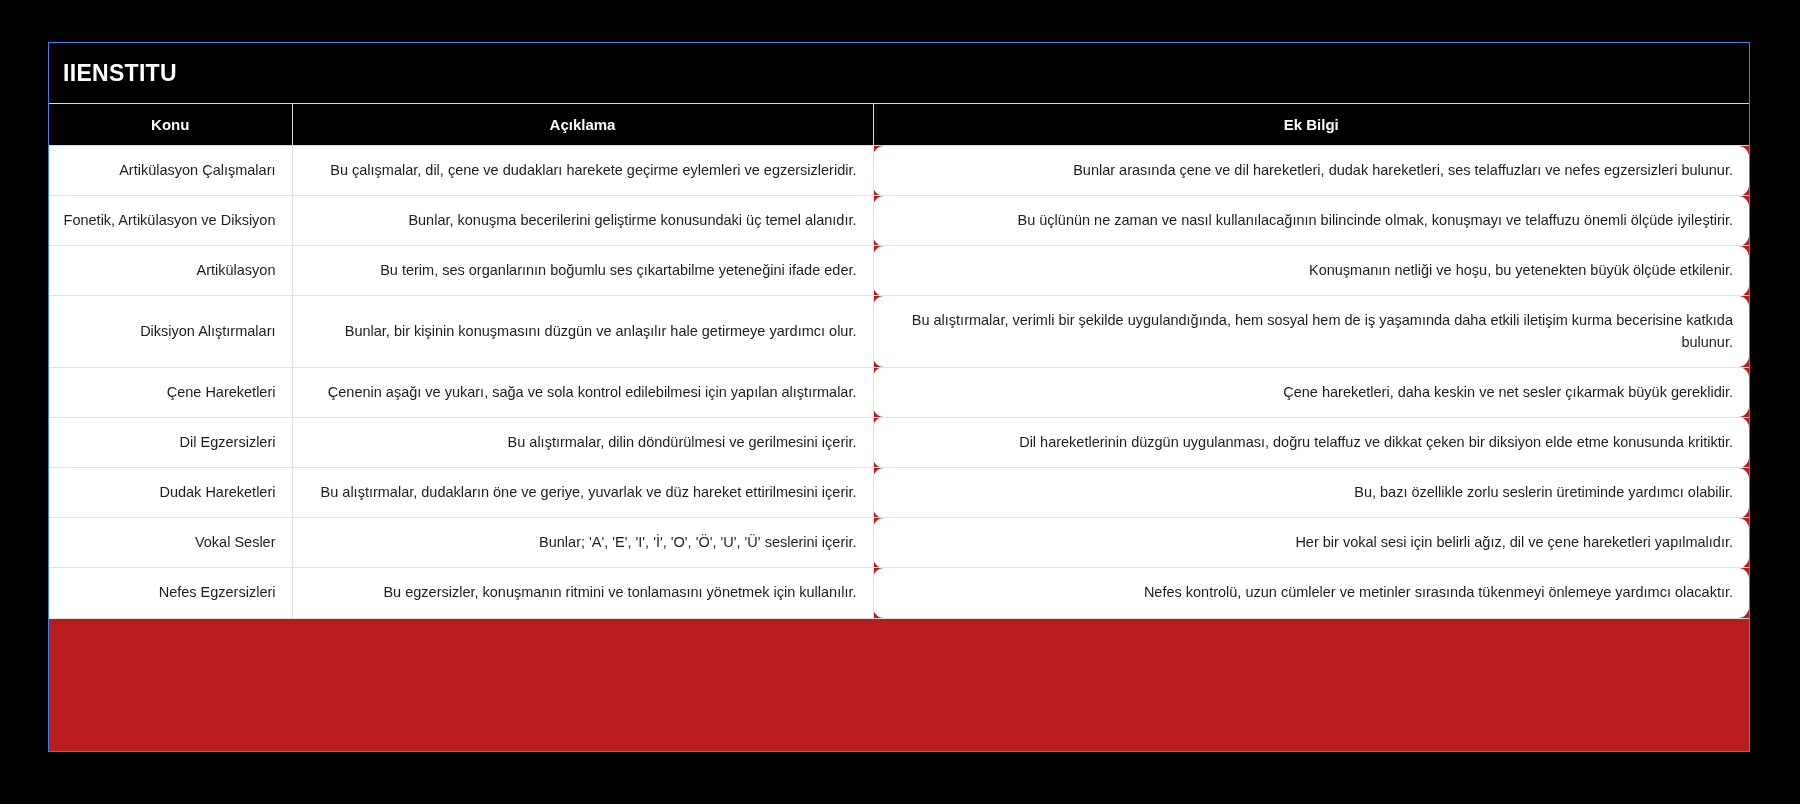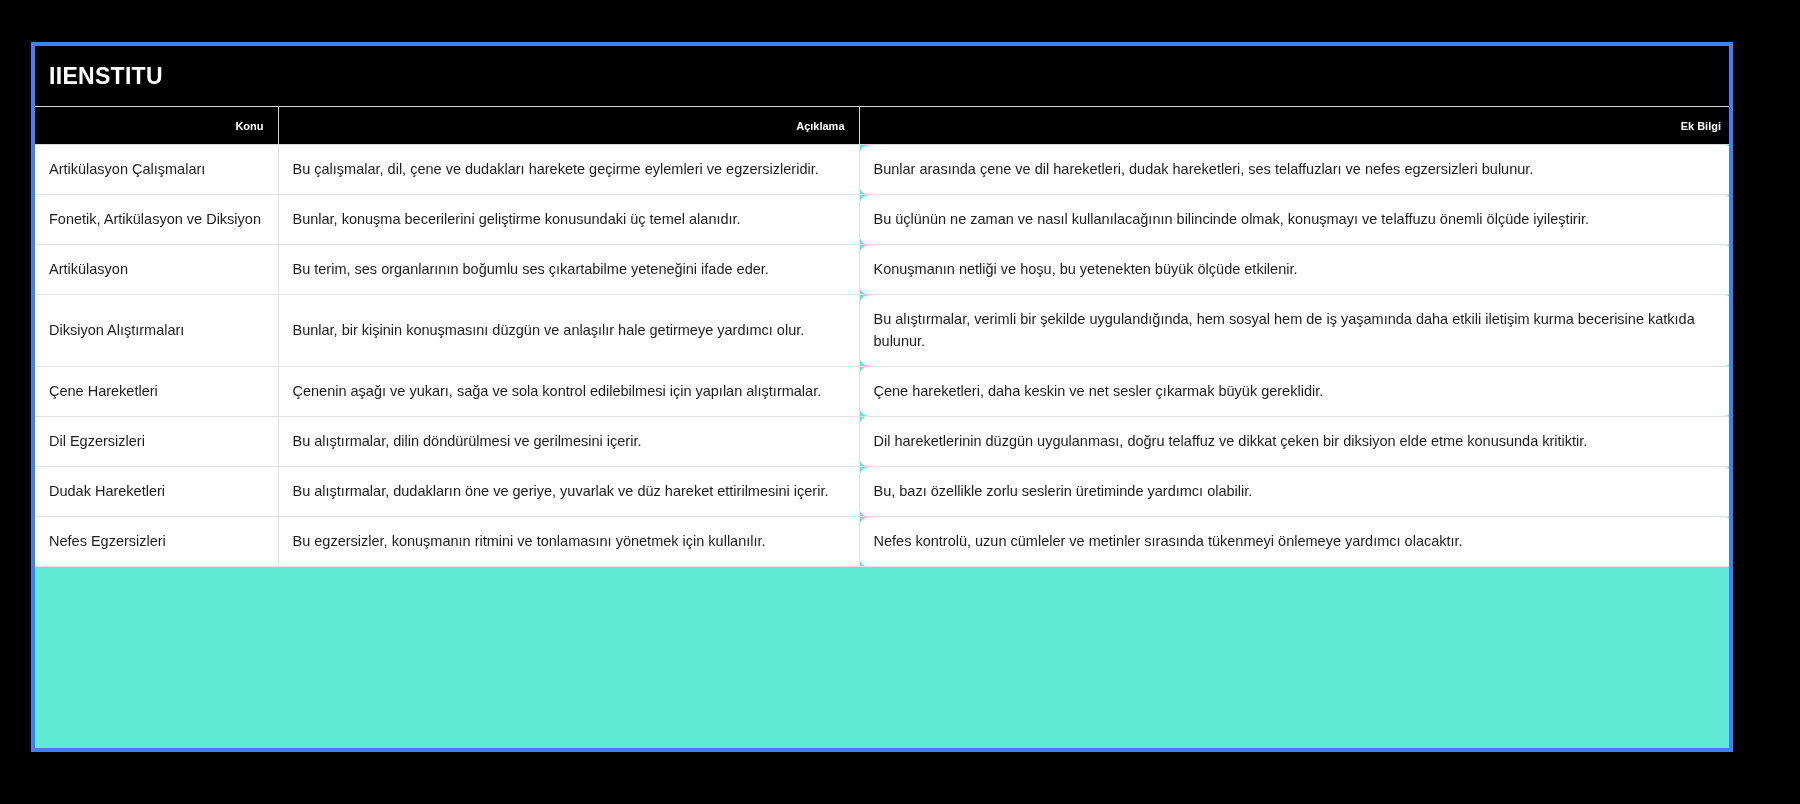--- a/index.html
+++ b/index.html
@@ -15,28 +15,28 @@
   }
   .page {
     position: relative;
     width: 1800px;
     height: 804px;
     background: #000000;
   }
   
   .table-frame {
     position: absolute;
-    left: 31px;
+    left: 48px;
     top: 42px;
     width: 1702px;
     height: 710px;
     overflow: hidden;
-    border: 4px solid #3b82f6;
+    border: 1px solid #3b82f6;
     box-sizing: border-box;
-    background: #5eead4;
+    background: #b91c1c;
   }
   table.doc-table {
     width: 100%;
     border-collapse: collapse;
     table-layout: fixed;
   }
   .col-konu    { width: 243px; }
   .col-aciklama{ width: 581px; }
   .col-ek      { width: 876px; }
 
@@ -48,40 +48,41 @@
     letter-spacing: 0.3px;
     padding: 17px 0 16px 14px;
     border-bottom: 1px solid #d9d9d9;
     height: 54px;
     box-sizing: border-box;
   }
   tr.header-row th {
     background: #000000;
     color: #ffffff;
     font-weight: bold;
-    font-size: 11px;
-    text-align: right;
+    font-size: 15px;
+    text-align: center;
     padding: 12px 14px 12px 14px;
     height: 38px;
     box-sizing: border-box;
     border-right: 1px solid #d9d9d9;
     border-bottom: 1px solid #d9d9d9;
     vertical-align: middle;
   }
   tr.header-row th:last-child { border-right: none; }
 
   tbody td {
     background: #ffffff;
     color: #1d1d1d;
     font-size: 14.5px;
     line-height: 1.46;
     padding: 14px 16px 14px 14px;
     border-right: 1px solid #e2e2e2;
     border-bottom: 1px solid #e2e2e2;
     vertical-align: middle;
+    text-align: right;
   }
   tbody td:last-child { border-right: none; border-radius: 11px; }
   tbody td.cell-konu { padding-left: 14px; }
   tbody tr.data-row { height: 47px; }
 </style>
 </head>
 <body>
 
 <div class="page">
   <div class="table-frame">
@@ -131,20 +132,25 @@
           <td class="cell-konu">Dil Egzersizleri</td>
           <td class="cell-aciklama">Bu alıştırmalar, dilin döndürülmesi ve gerilmesini içerir.</td>
           <td class="cell-ek">Dil hareketlerinin düzgün uygulanması, doğru telaffuz ve dikkat çeken bir diksiyon elde etme konusunda kritiktir.</td>
         </tr>
         <tr class="data-row">
           <td class="cell-konu">Dudak Hareketleri</td>
           <td class="cell-aciklama">Bu alıştırmalar, dudakların öne ve geriye, yuvarlak ve düz hareket ettirilmesini içerir.</td>
           <td class="cell-ek">Bu, bazı özellikle zorlu seslerin üretiminde yardımcı olabilir.</td>
         </tr>
         <tr class="data-row">
+          <td class="cell-konu">Vokal Sesler</td>
+          <td class="cell-aciklama">Bunlar; 'A', 'E', 'I', 'İ', 'O', 'Ö', 'U', 'Ü' seslerini içerir.</td>
+          <td class="cell-ek">Her bir vokal sesi için belirli ağız, dil ve çene hareketleri yapılmalıdır.</td>
+        </tr>
+        <tr class="data-row">
           <td class="cell-konu">Nefes Egzersizleri</td>
           <td class="cell-aciklama">Bu egzersizler, konuşmanın ritmini ve tonlamasını yönetmek için kullanılır.</td>
           <td class="cell-ek">Nefes kontrolü, uzun cümleler ve metinler sırasında tükenmeyi önlemeye yardımcı olacaktır.</td>
         </tr>
       </tbody>
     </table>
   </div>
 </div>
 
 </body></html>

